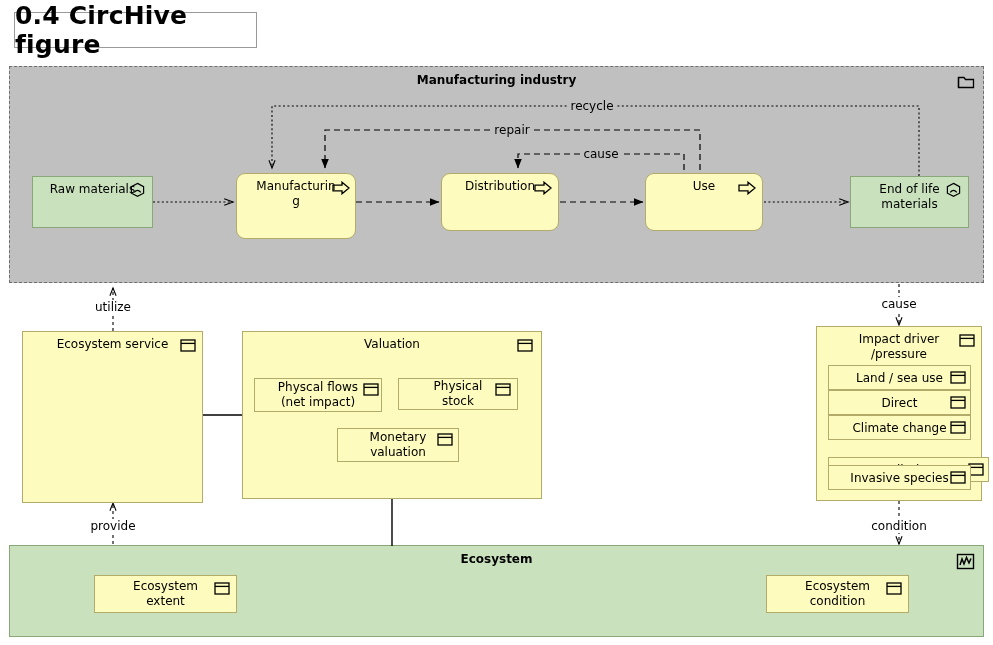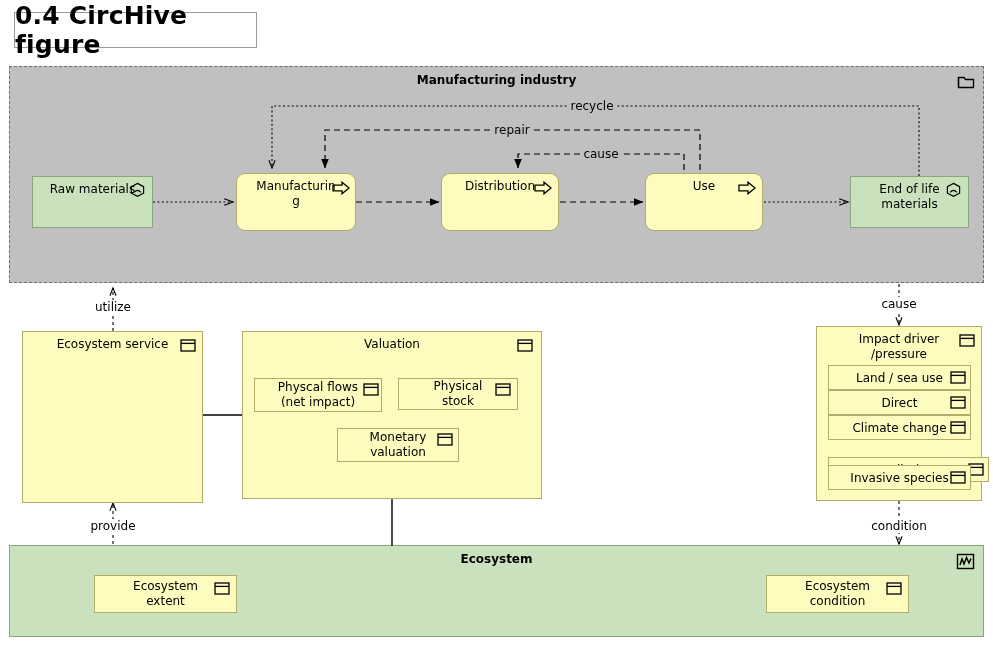--- a/index.html
+++ b/index.html
@@ -205,21 +205,21 @@
     <span class="label">Raw
 materials</span>
     <span class="icon" style="right:6px; top:5px;">
       <svg width="17" height="16" viewBox="0 0 17 16">
         <path d="M8.5 1.4 L14.6 4.6 L14.6 11.2 L8.5 14.4 L2.4 11.2 L2.4 4.6 Z" fill="none" stroke="#000" stroke-width="1.2"></path>
         <path d="M5.2 10.4 Q8.5 6.4 11.8 10.4" fill="none" stroke="#000" stroke-width="1.2"></path>
       </svg>
     </span>
   </div>
 
-  <div class="node node-yellow node-round node-top" style="left:236px; top:173px; width:120px; height:58px;">
+  <div class="node node-yellow node-round node-top" style="left:236px; top:173px; width:120px; height:66px;">
     <span class="label" style="white-space:pre-line;">Manufacturin
 g</span>
     <span class="icon" style="right:5px; top:7px;">
       <svg width="18" height="14" viewBox="0 0 18 14">
         <path d="M1 4.2 H10 V1.2 L17 7 L10 12.8 V9.8 H1 Z" fill="none" stroke="#000" stroke-width="1.3"></path>
       </svg>
     </span>
   </div>
 
   <div class="node node-yellow node-round node-top" style="left:441px; top:173px; width:118px; height:58px;">

